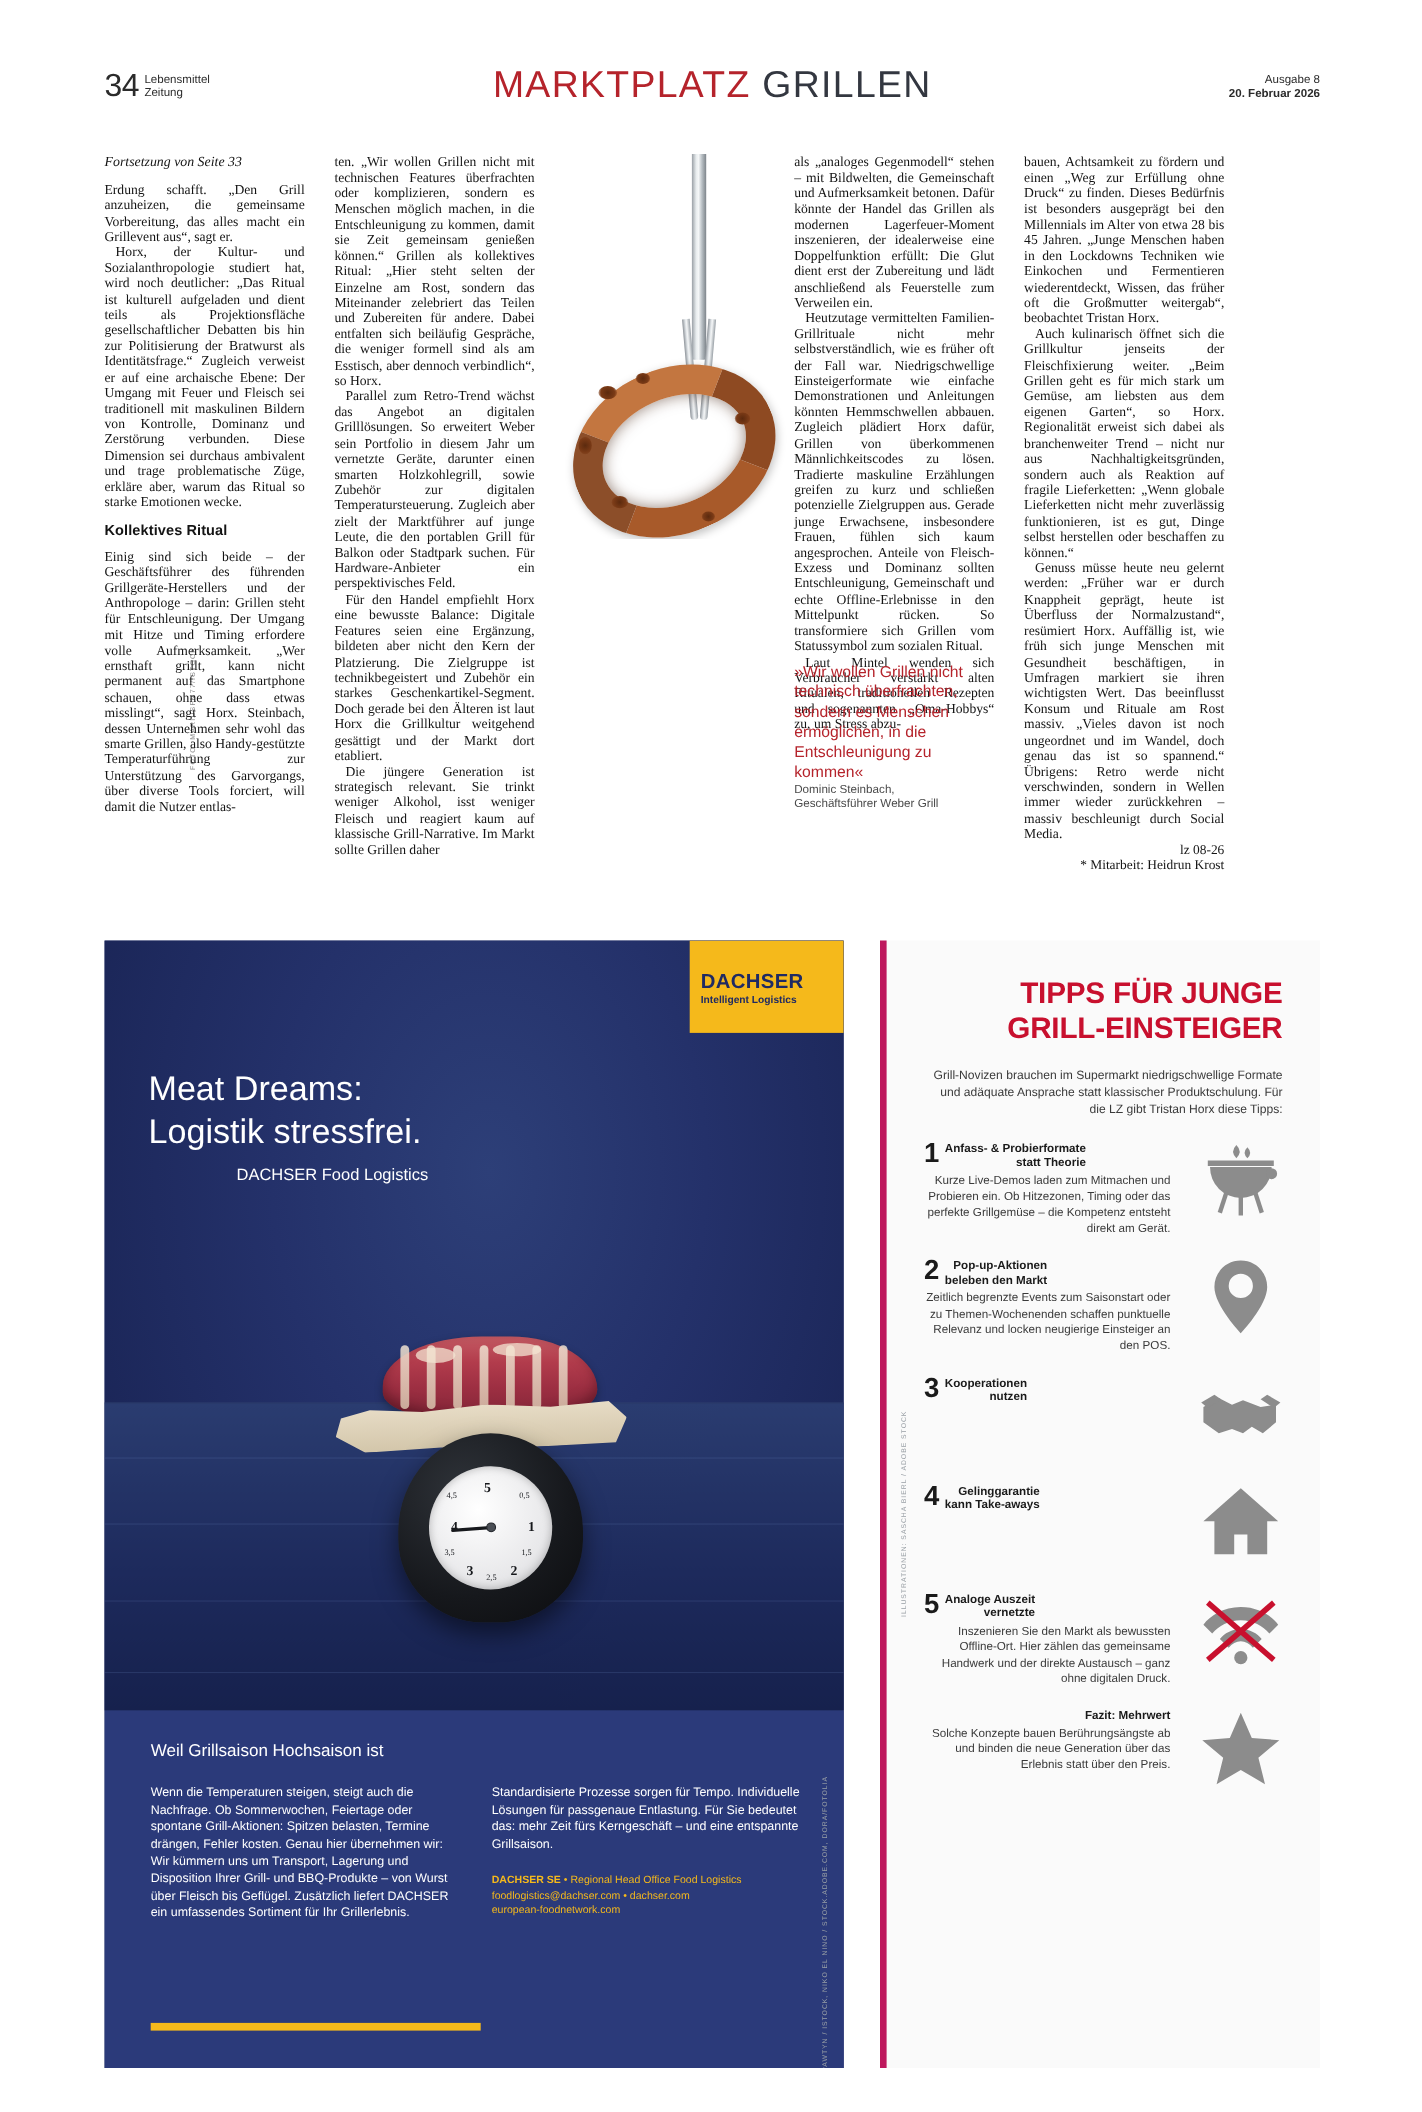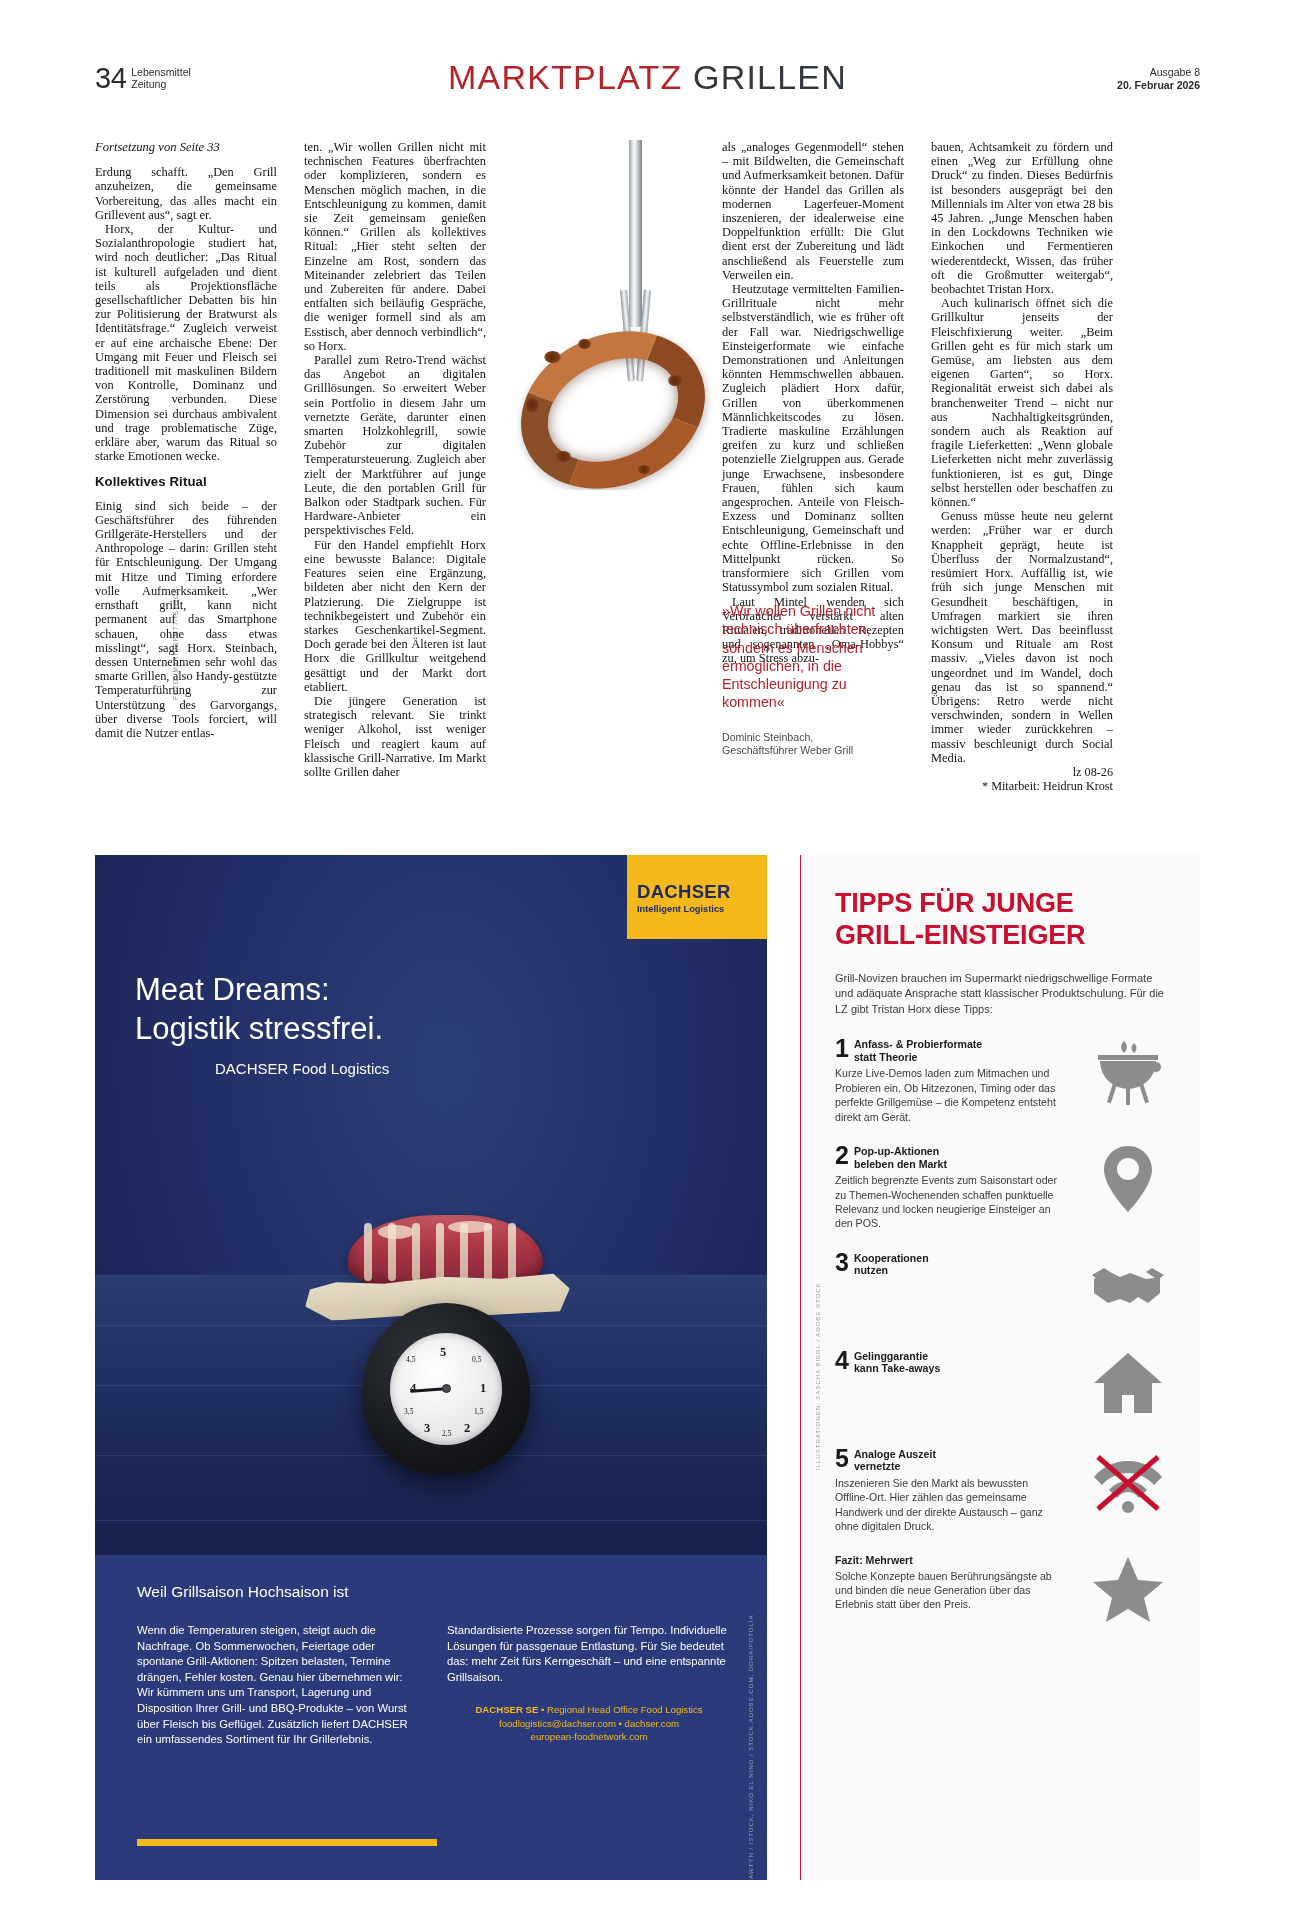--- a/index.html
+++ b/index.html
@@ -137,21 +137,20 @@
   .pullquote {
     position: absolute; left: 627px; top: 462px; width: 185px;
   }
   .pullquote .qtext {
     font-family: "Liberation Sans", sans-serif;
     font-size: 14.3px; line-height: 18.3px; color: #b5232b;
   }
   .pullquote .qattr {
     font-family: "Liberation Sans", sans-serif;
     font-size: 10.6px; line-height: 13.4px; color: #4a4a4a;
-    margin-top: 19px;
   }
 
   .byline {
     font-family: "Liberation Serif", serif;
     font-size: 12.2px; text-align: right; font-style: normal;
   }
 
   
   .ad {
     position: absolute; left: 95px; top: 855px; width: 672px; height: 1025px;
@@ -255,33 +254,34 @@
     color: #ffffff;
     font-family: "Liberation Sans", sans-serif;
   }
   .ad-body h4 {
     margin: 0; padding: 28px 0 0 42px;
     font-size: 15.5px; font-weight: 400;
   }
   .ad-cols { display: flex; padding: 22px 42px 0 42px; gap: 26px; }
   .ad-cols .c { flex: 1; font-size: 11.3px; line-height: 15.6px; }
   .ad-contact {
-    margin-top: 18px; font-size: 9.6px; line-height: 13.4px; color: #f5b91b; text-align: center;
+    margin-top: 18px; font-size: 9.6px; line-height: 13.4px; color: #f5b91b;
   }
   .ad-rule {
     position: absolute; left: 42px; bottom: 34px; width: 300px; height: 7px;
     background: #f5b91b;
   }
 
   
   .tips {
     position: absolute; left: 800px; top: 855px; width: 400px; height: 1025px;
     background: #fafafa;
-    border-left: 1px solid #be185d;
+    border-left: 6px solid #be185d;
     padding: 0;
+    text-align: right;
   }
   .tips-inner { padding: 32px 34px 0 34px; }
   .tips h2 {
     margin: 0; color: #c8102e;
     font-family: "Liberation Sans", sans-serif;
     font-size: 27px; line-height: 32px; font-weight: bold; letter-spacing: -0.2px;
   }
   .tips-intro {
     margin-top: 20px;
     font-family: "Liberation Sans", sans-serif;

